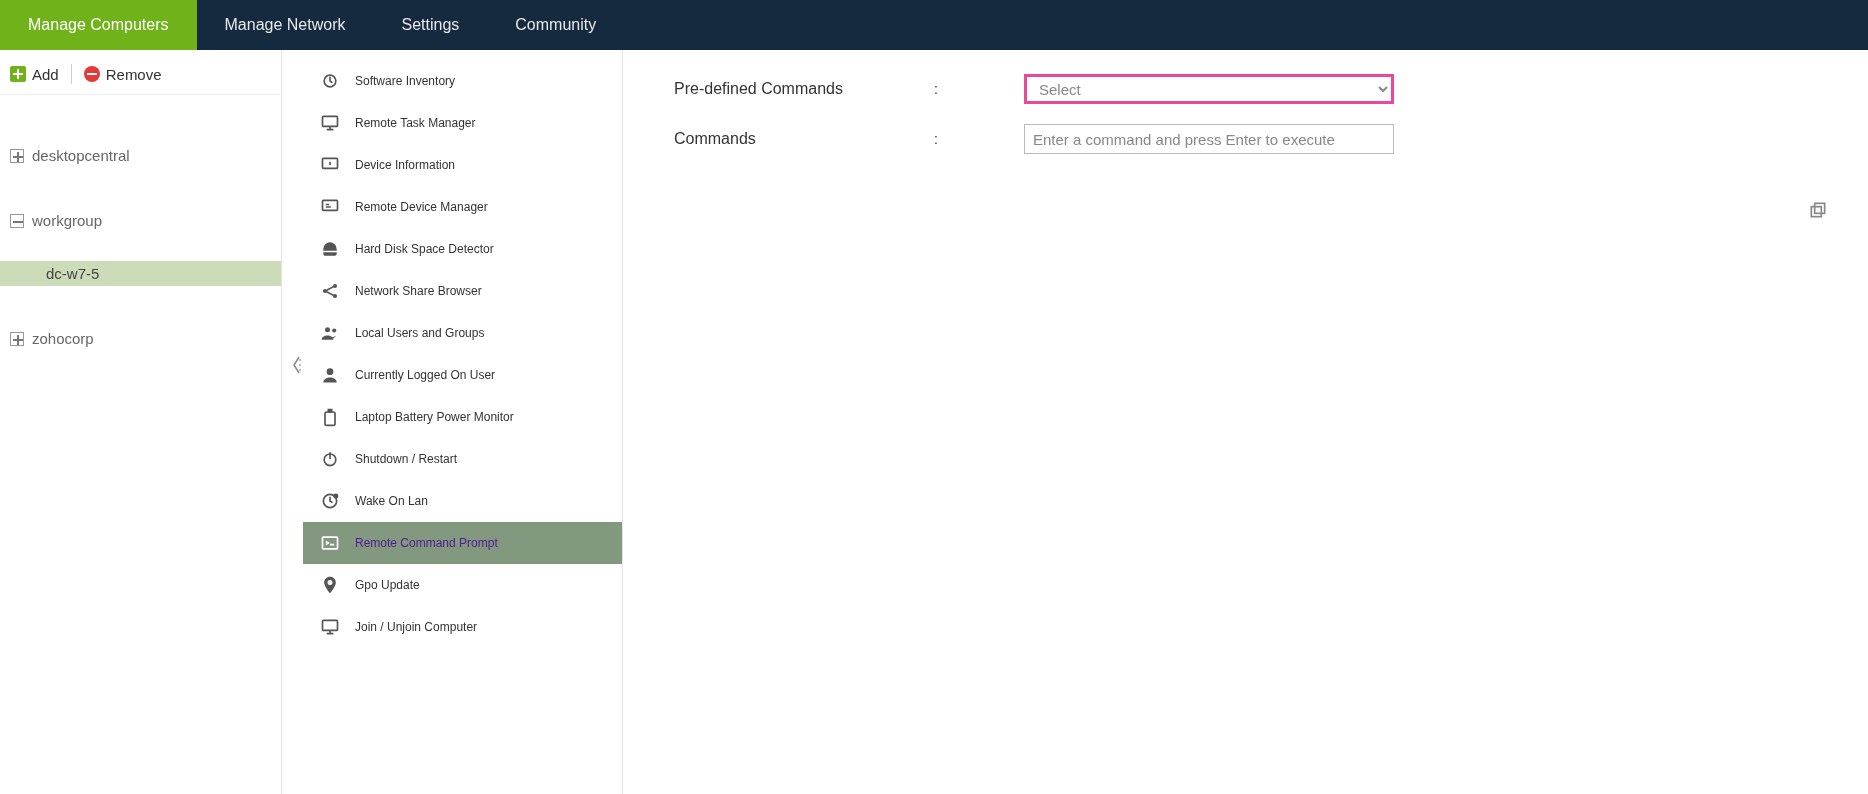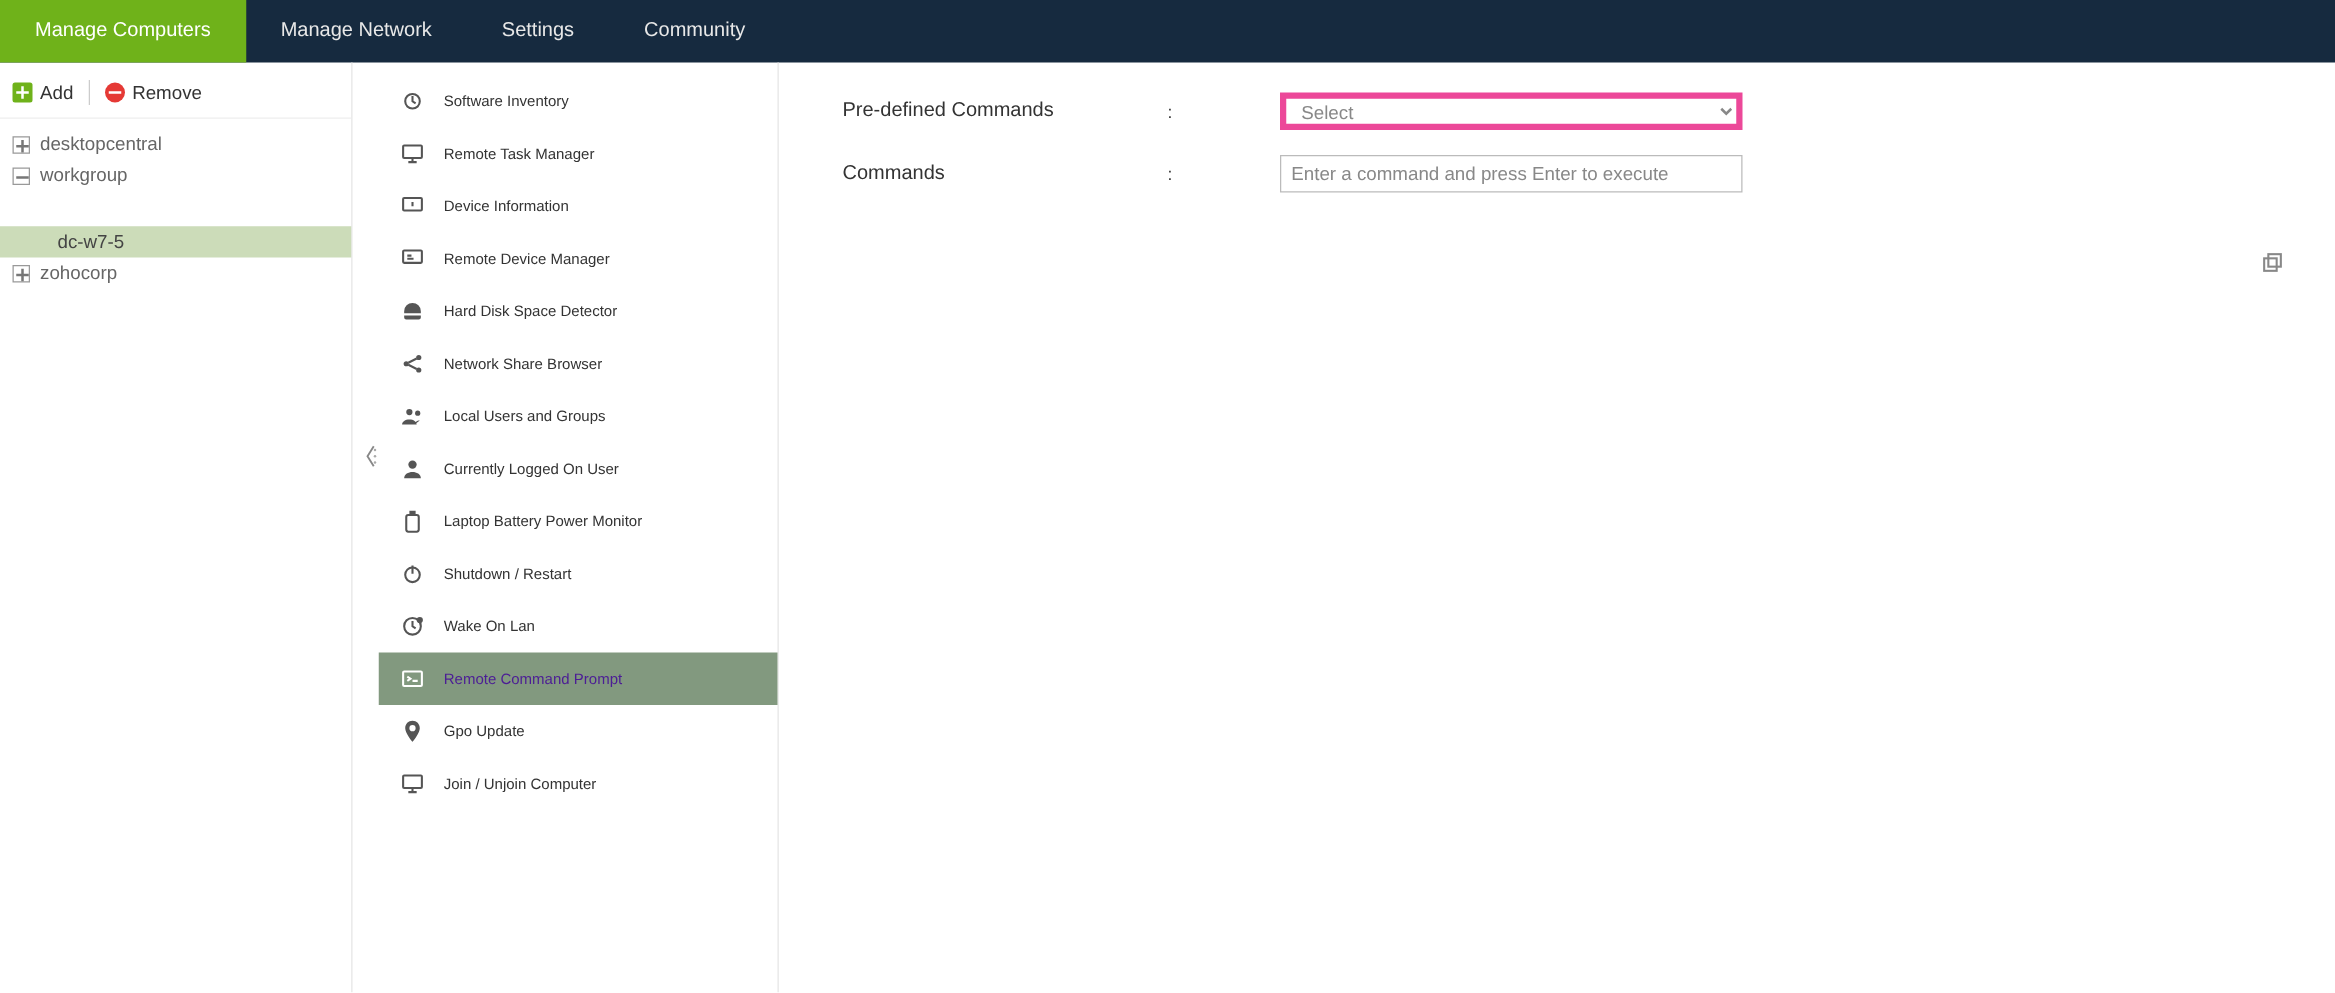--- a/index.html
+++ b/index.html
@@ -97,20 +97,21 @@
 .tree {
   padding: 8px 0;
 }
 .tree-item {
   display: flex;
   align-items: center;
   padding: 4px 10px;
   color: #666;
   font-size: 15px;
   cursor: pointer;
+  margin-top: 40px;
 }
 .tree-item .toggle {
   width: 14px; height:14px;
   border:1px solid #999;
   margin-right: 8px;
   position: relative;
   background:#fff;
 }
 .tree-item .toggle.plus::before,
 .tree-item .toggle.plus::after,
@@ -188,21 +189,21 @@
   font-size: 16px;
   color: #333;
 }
 .form-row .colon {
   width: 90px;
   color:#333;
 }
 .form-row select {
   width: 370px;
   height: 30px;
-  border: 5px solid #ec4899;
+  border: 3px solid #ec4899;
   font-size: 15px;
   color: #888;
   padding: 2px 8px;
   background:#fff;
 }
 .form-row input[type=text] {
   width: 370px;
   height: 30px;
   border: 1px solid #bbb;
   font-size: 15px;

